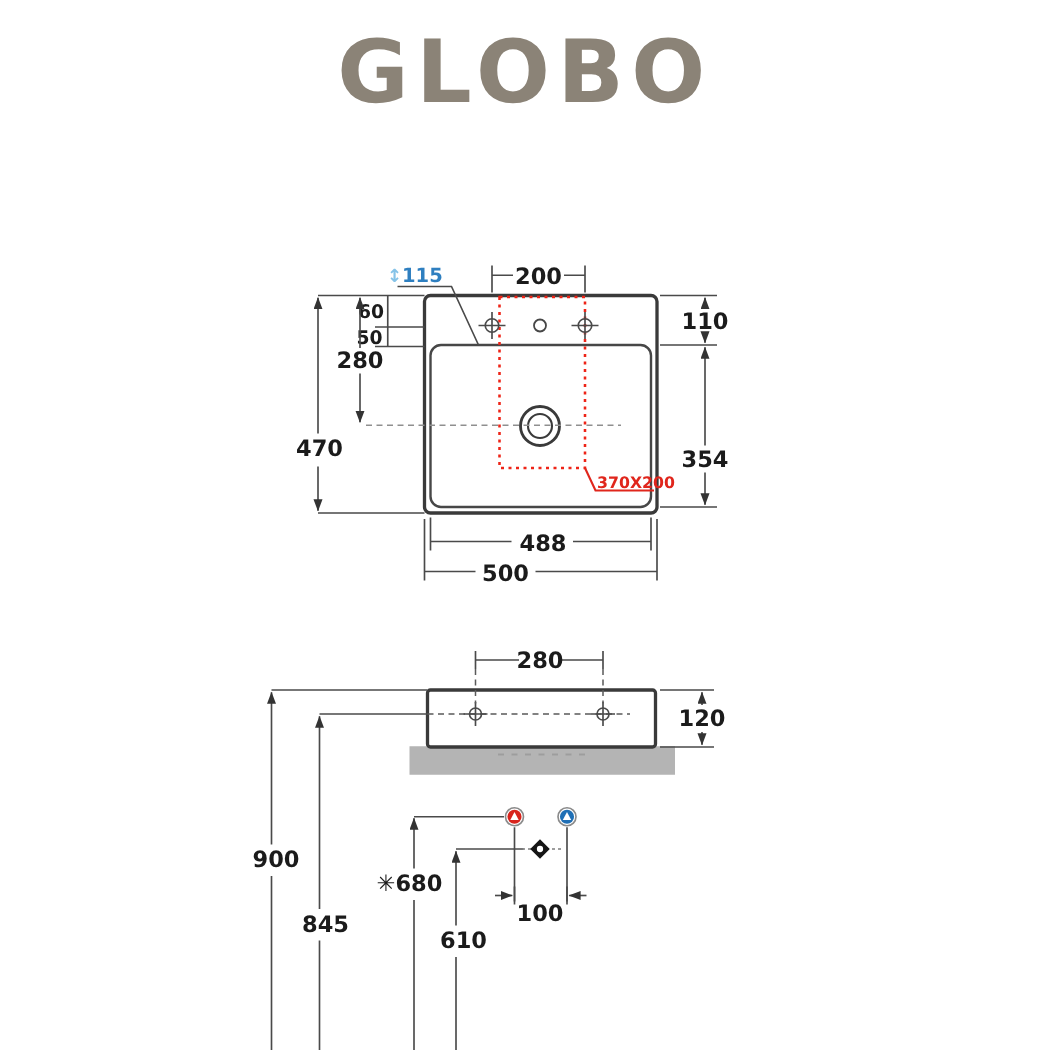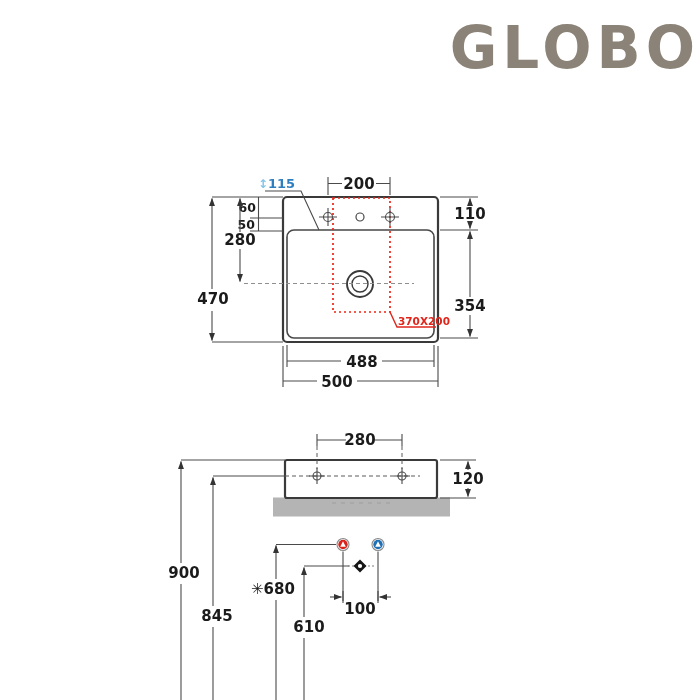--- a/index.html
+++ b/index.html
@@ -1,17 +1,17 @@
 <!DOCTYPE html>
 <html><head>
 <meta charset="utf-8">
 <style>
   html,body{margin:0;padding:0;background:#ffffff;width:700px;height:700px;overflow:hidden;}
   .stage{position:relative;width:700px;height:700px;background:#fff;font-family:"DejaVu Sans",sans-serif;}
-  .logo{position:absolute;top:14px;left:0;right:0;text-align:right;
+  .logo{position:absolute;top:14px;left:0;right:0;text-align:center;
         font-weight:bold;font-size:58px;letter-spacing:5px;color:#8b8377;
         font-family:"DejaVu Sans",sans-serif;}
   svg{position:absolute;top:0;left:0;}
   
   .s2{stroke:#3a3a3a;stroke-width:2.2;fill:#fff;}
   .s15{stroke:#474747;stroke-width:1.6;fill:#fff;}
   .s1{stroke:#474747;stroke-width:1.2;fill:none;}
   .tn{stroke:#4a4a4a;stroke-width:1.1;fill:none;}
   .ctr{stroke:#8f8f8f;stroke-width:1;fill:none;stroke-dasharray:4 3;}
   .dd{stroke:#5a5a5a;stroke-width:1;fill:none;stroke-dasharray:4 3;}

